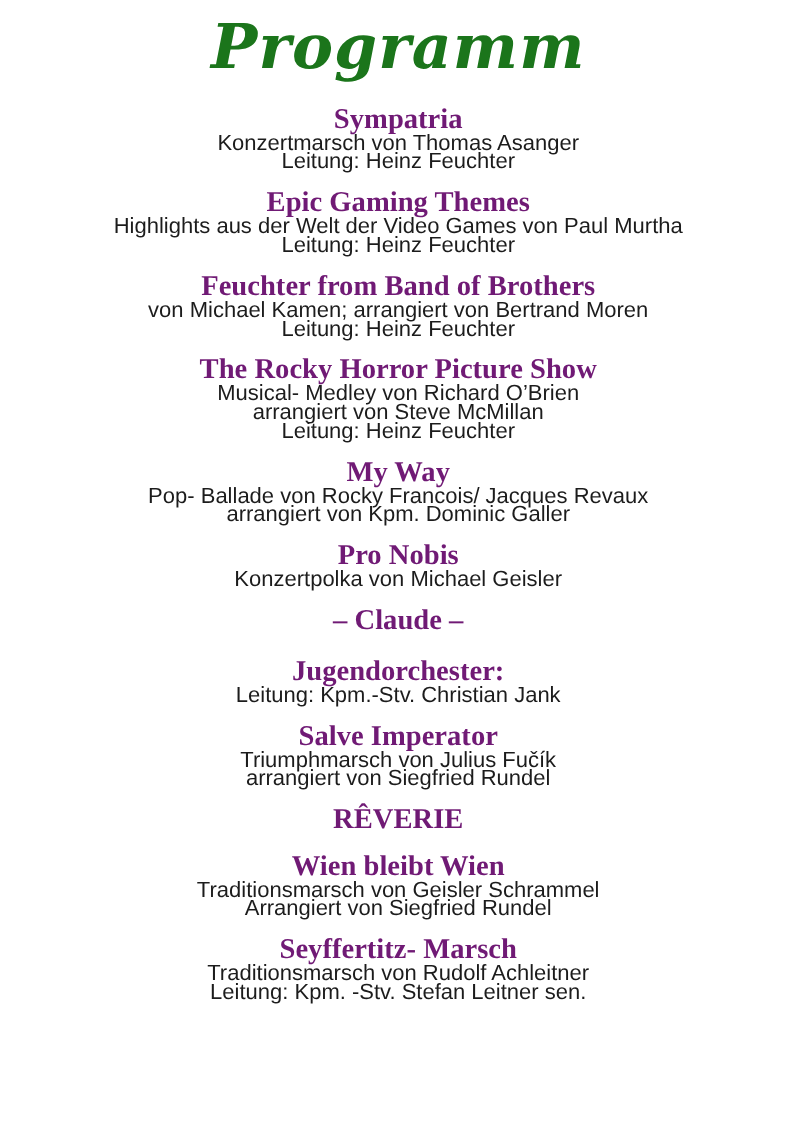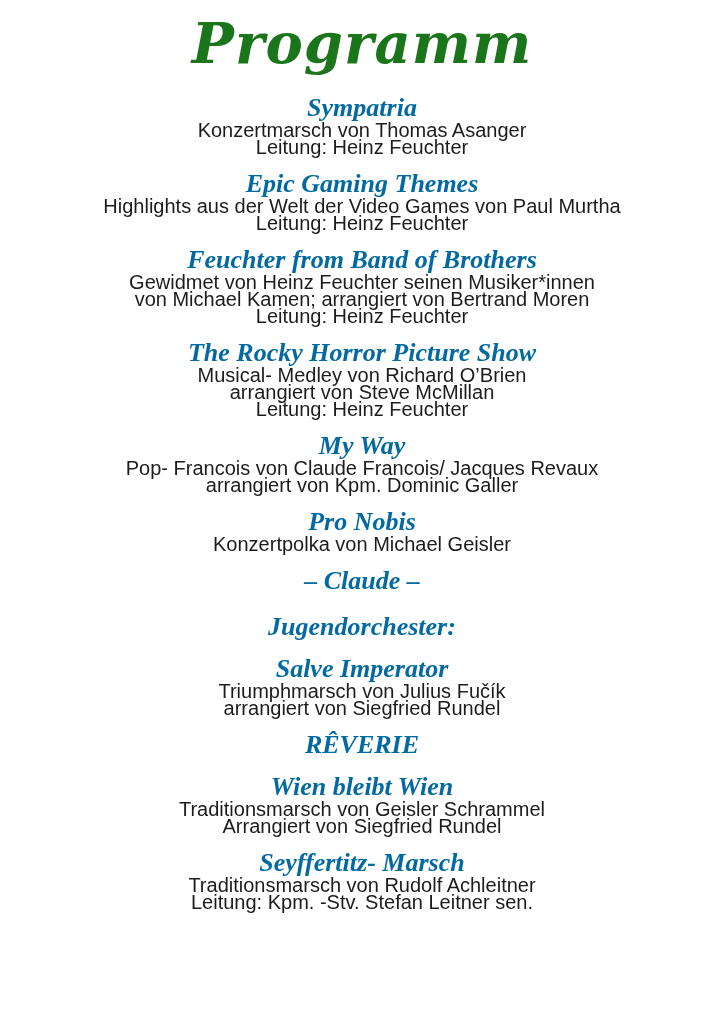--- a/index.html
+++ b/index.html
@@ -30,23 +30,22 @@
   }
   .section {
     margin: 0 auto 14px auto;
     width: 640px;
   }
   .section-title {
     font-family: "Liberation Serif", serif;
     font-weight: bold;
     font-size: 26px;
     line-height: 28px;
-    color: #0369a1;
+    color: #701a75;
     white-space: nowrap;
-    font-style: italic;
   }
   .section-line {
     font-family: "Liberation Sans", sans-serif;
     font-size: 20px;
     line-height: 17px;
     color: #1c1c1c;
     white-space: nowrap;
   }
   .section.pause {
     margin-top: 6px;
@@ -67,49 +66,49 @@
   </div>
 
   <div class="section">
     <div class="section-title">Epic Gaming Themes</div>
     <div class="section-line">Highlights aus der Welt der Video Games von Paul Murtha</div>
     <div class="section-line">Leitung: Heinz Feuchter</div>
   </div>
 
   <div class="section">
     <div class="section-title">Feuchter from Band of Brothers</div>
-    <div class="section-line">Gewidmet von Heinz Feuchter seinen Musiker*innen</div>
     <div class="section-line">von Michael Kamen; arrangiert von Bertrand Moren</div>
     <div class="section-line">Leitung: Heinz Feuchter</div>
   </div>
 
   <div class="section">
     <div class="section-title">The Rocky Horror Picture Show</div>
     <div class="section-line">Musical- Medley von Richard O’Brien</div>
     <div class="section-line">arrangiert von Steve McMillan</div>
     <div class="section-line">Leitung: Heinz Feuchter</div>
   </div>
 
   <div class="section">
     <div class="section-title">My Way</div>
-    <div class="section-line">Pop- Francois von Claude Francois/ Jacques Revaux</div>
+    <div class="section-line">Pop- Ballade von Rocky Francois/ Jacques Revaux</div>
     <div class="section-line">arrangiert von Kpm. Dominic Galler</div>
   </div>
 
   <div class="section">
     <div class="section-title">Pro Nobis</div>
     <div class="section-line">Konzertpolka von Michael Geisler</div>
   </div>
 
   <div class="section pause">
     <div class="section-title">– Claude –</div>
   </div>
 
   <div class="section">
     <div class="section-title">Jugendorchester:</div>
+    <div class="section-line">Leitung: Kpm.-Stv. Christian Jank</div>
   </div>
 
   <div class="section">
     <div class="section-title">Salve Imperator</div>
     <div class="section-line">Triumphmarsch von Julius Fučík</div>
     <div class="section-line">arrangiert von Siegfried Rundel</div>
   </div>
 
   <div class="section">
     <div class="section-title">RÊVERIE</div>

